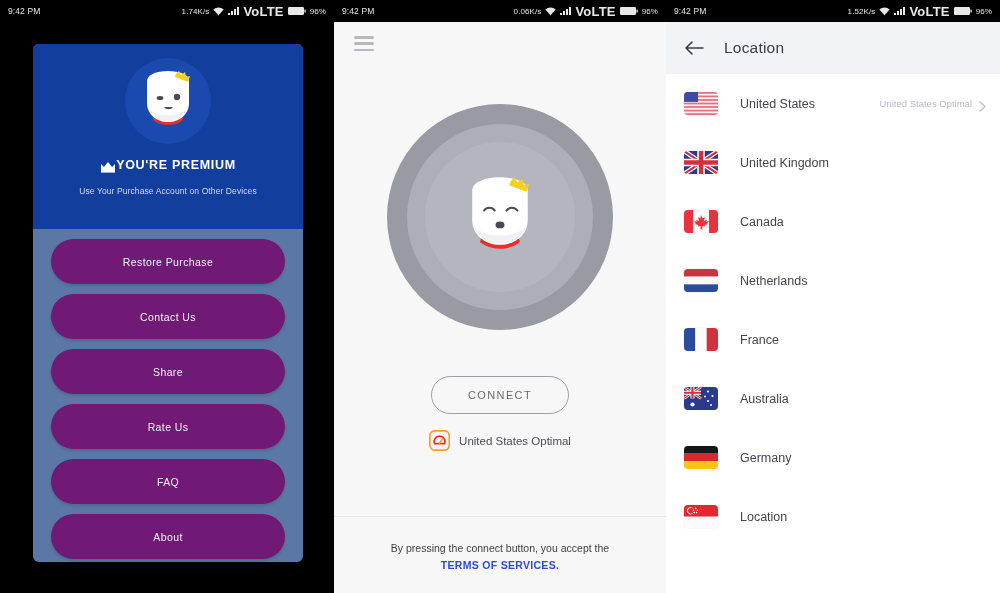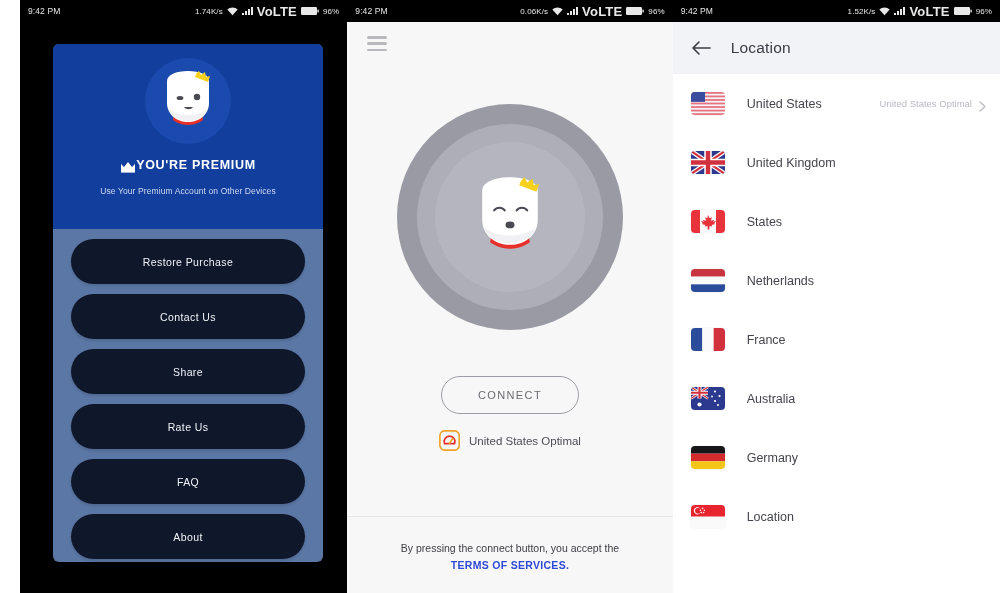--- a/index.html
+++ b/index.html
@@ -1,21 +1,21 @@
 <!DOCTYPE html>
 <html><head>
 <meta charset="utf-8">
 <style>
   * { margin:0; padding:0; box-sizing:border-box; }
   html,body {
     width:1000px; height:593px; overflow:hidden;
     font-family:"Liberation Sans", sans-serif;
     background:#ffffff;
   }
-  .screens { display:flex; width:1000px; height:477px;padding-left:20px; }
+  .screens { display:flex; width:1000px; height:477px; }
 
   
   .panel { position:relative; width:333px; height:593px; overflow:hidden; background:#fff; }
   .panel.p1 { width:334px; background:#000; }
   .panel.p2 { width:332px; background:#f7f7f8; }
   .panel.p3 { width:334px; background:#fff; }
 
   
   .statusbar {
     position:relative; height:22px; background:#000; color:#e8e8e8;
@@ -50,21 +50,21 @@
   }
   .crown-ico { width:16px; height:13px; }
   .premium-title {
     color:#fff; font-size:12.5px; font-weight:700; letter-spacing:.7px;
   }
   .premium-sub {
     color:#cfd9ef; font-size:8.5px; margin-top:14px; letter-spacing:.1px;
   }
   .menu-list { padding:10px 18px 0 18px; }
   .menu-btn {
-    height:45px; border-radius:23px; background:#0f172a;
+    height:45px; border-radius:23px; background:#701a75;
     display:flex; align-items:center; justify-content:center;
     color:#f0f3f9; font-size:10.5px; letter-spacing:.4px;
     margin-bottom:10px;
     box-shadow:0 2px 3px rgba(0,0,0,.12);
   }
 
   
   .p2-body { position:relative; height:571px; background:#f7f7f8; }
   .hamburger {
     position:absolute; left:20px; top:14px;
@@ -175,21 +175,21 @@
         </div>
         <div class="premium-row">
           <span class="crown-ico">
             <svg viewBox="0 0 16 13">
                 <path d="M1 4l3 3 4-5 4 5 3-3v7H1z" fill="#ffffff"></path>
                 <rect x="1" y="11" width="14" height="1.6" fill="#ffffff"></rect>
               </svg>
           </span>
           <span class="premium-title">YOU'RE PREMIUM</span>
         </div>
-        <div class="premium-sub">Use Your Premium Account on Other Devices</div>
+        <div class="premium-sub">Use Your Purchase Account on Other Devices</div>
       </div>
 
       <div class="menu-list">
         <div class="menu-btn">Restore Purchase</div>
         <div class="menu-btn">Contact Us</div>
         <div class="menu-btn">Share</div>
         <div class="menu-btn">Rate Us</div>
         <div class="menu-btn">FAQ</div>
         <div class="menu-btn">About</div>
       </div>
@@ -346,21 +346,21 @@
 
       <div class="loc-row">
         <span class="flag">
           <svg viewBox="0 0 34 23">
               <rect width="34" height="23" fill="#fafafa"></rect>
               <rect width="9" height="23" fill="#e8323c"></rect>
               <rect x="25" width="9" height="23" fill="#e8323c"></rect>
               <path d="M17 5l1.6 3.2 2.4-.9-1.2 3.4 3.2-.6-.8 1.8 3-1.4-2 2.8 1 .7-3.4 1.1.3 1.5-2.6-.5-.2 3.4h-1.6l-.2-3.4-2.6.5.3-1.5-3.4-1.1 1-.7-2-2.8 3 1.4-.8-1.8 3.2.6-1.2-3.4 2.4.9z" fill="#e8323c"></path>
             </svg>
         </span>
-        <span class="loc-name">States</span>
+        <span class="loc-name">Canada</span>
       </div>
 
       <div class="loc-row">
         <span class="flag">
           <svg viewBox="0 0 34 23">
               <rect width="34" height="7.67" fill="#c8343f"></rect>
               <rect y="7.67" width="34" height="7.66" fill="#fafafa"></rect>
               <rect y="15.33" width="34" height="7.67" fill="#2b4b9b"></rect>
             </svg>
         </span>

